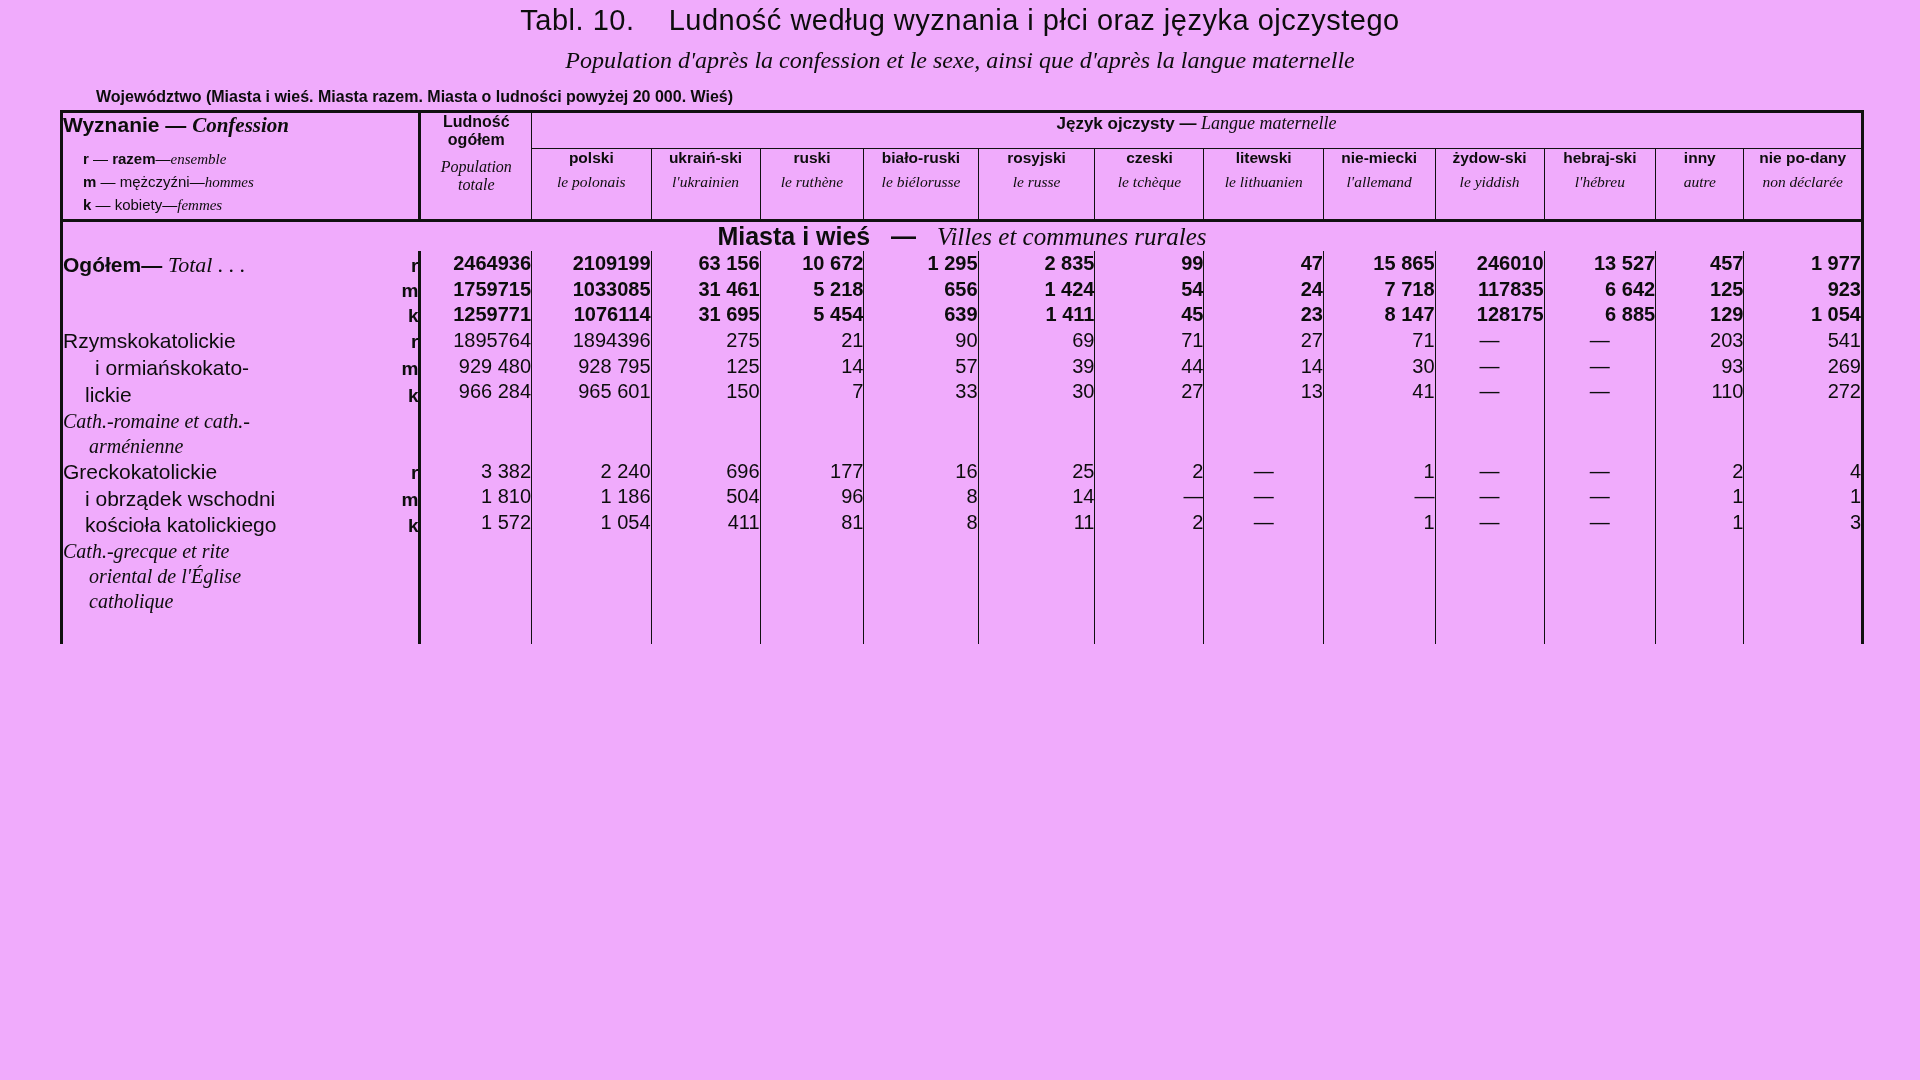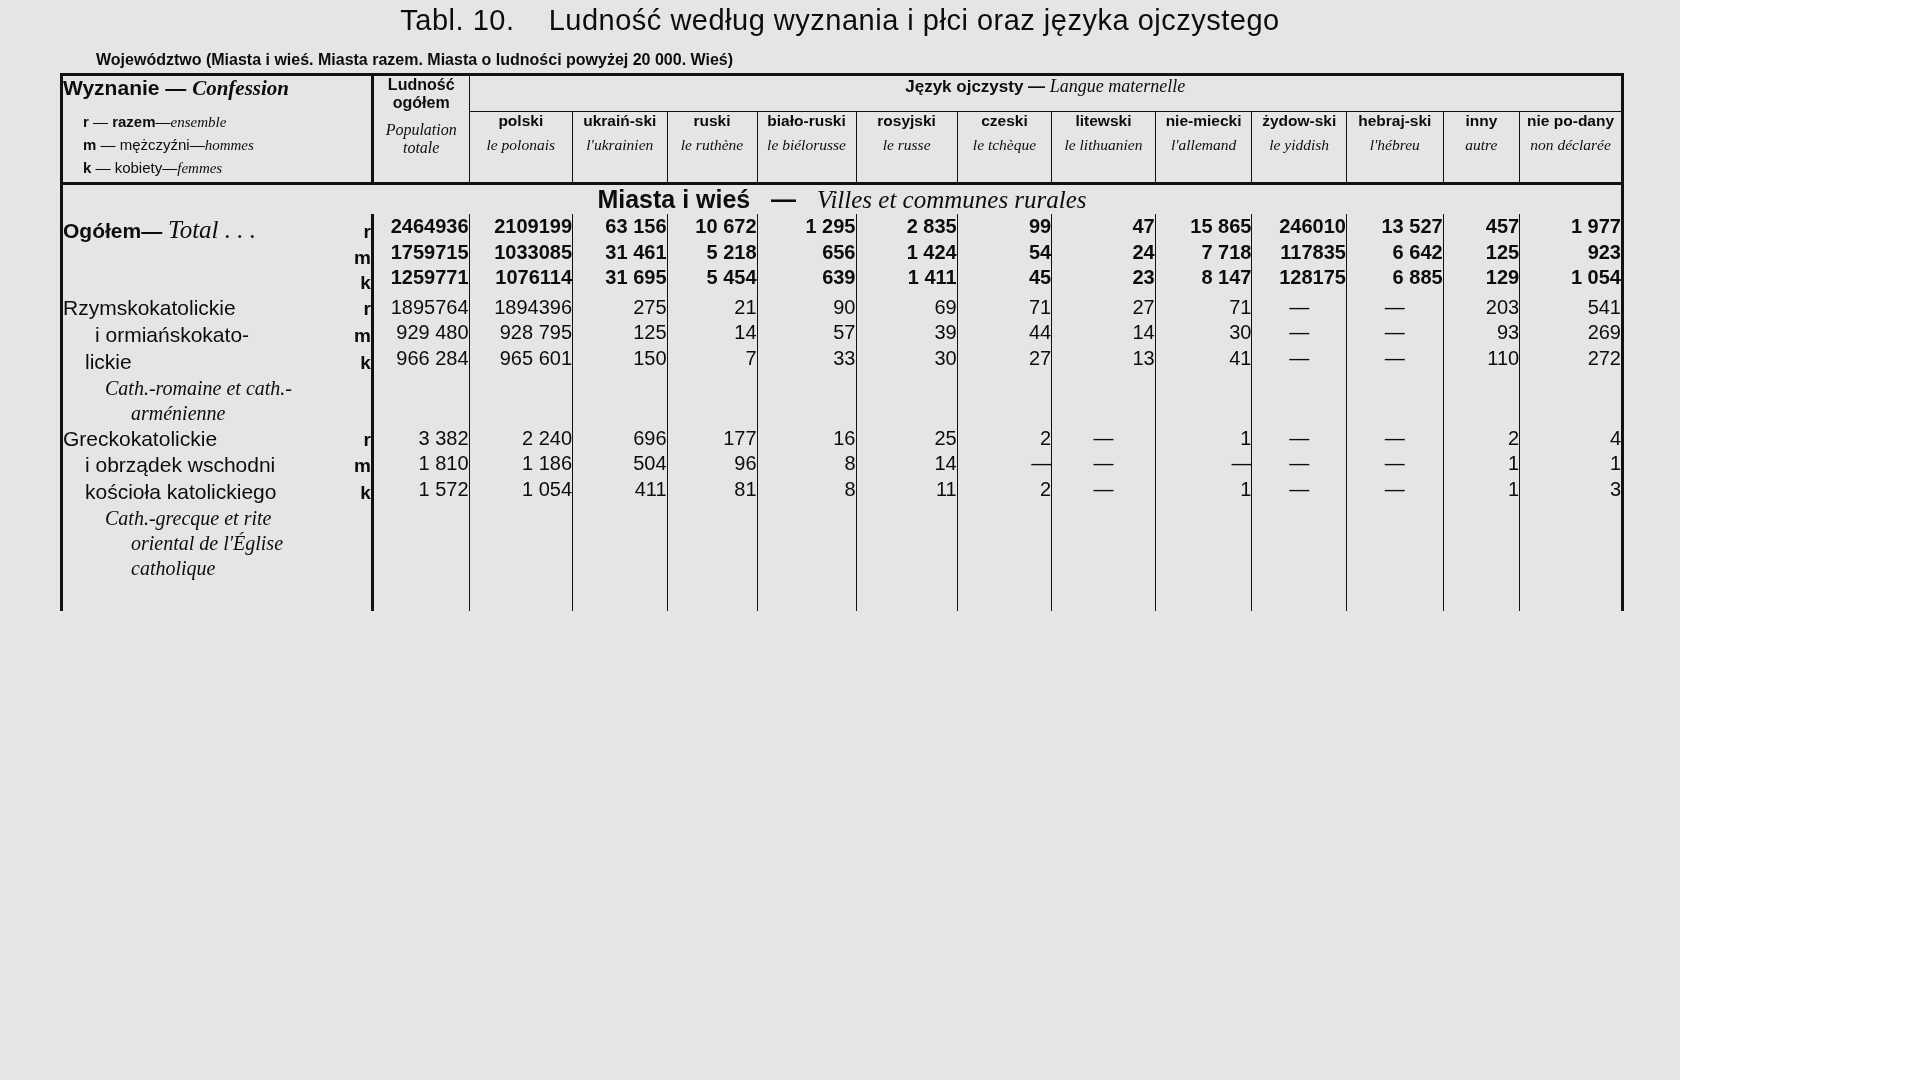--- a/index.html
+++ b/index.html
@@ -9,23 +9,23 @@
   }
   body {
     width: 1920px;
     height: 1080px;
     overflow: hidden;
     font-family: "Liberation Serif", serif;
     color: #0d0d0d;
   }
   .page {
     position: relative;
-    width: 1680px;
+    width: 1920px;
     height: 1080px;
-    background: #e5e5e5;
+    background: #f0abfc;
   }
 
   
   .title-main {
     text-align: center;
     font-size: 29px;
     letter-spacing: 0.5px;
     font-family: "Liberation Sans", sans-serif;
     padding-top: 4px;
     white-space: nowrap;
@@ -198,35 +198,35 @@
   .num.bold { font-weight: bold; }
   .pad-top-lg { padding-top: 26px; }
   .pad-top-md { padding-top: 22px; }
   .fr-under {
     font-family: "Liberation Serif", serif;
     font-style: italic;
     font-size: 20px;
     line-height: 1.25;
     padding-left: 0px;
     white-space: nowrap;
-    margin-left: 42px;
   }
   .fr-under .ind { padding-left: 26px; display: inline-block; }
 </style>
 </head>
 <body>
 
 <div class="page">
 
   <div class="title-main">
     <span class="tbl-no">Tabl. 10.</span>
     &nbsp;&nbsp;
     <span>Ludność według wyznania i płci oraz języka ojczystego</span>
   </div>
 
+  <div class="title-sub">Population d'après la confession et le sexe, ainsi que d'après la langue maternelle</div>
 
   <div class="title-note">Województwo (Miasta i wieś. Miasta razem. Miasta o ludności powyżej 20 000. Wieś)</div>
 
   <div class="tbl-wrap">
     <table class="main">
       <colgroup>
         <col style="width:275px">
         <col style="width:86px">
         <col style="width:92px">
         <col style="width:84px">
@@ -357,21 +357,21 @@
           <span>&nbsp;</span>
           <i>Villes et communes rurales</i>
         </td>
       </tr>
 
       <tr>
         <td class="vr-thick lbl">
           <div class="lbl-row">
             <span>
               <span class="big">Ogółem</span><span class="big">—</span>
-              <span class="ital" style="font-size:25px">Total  . . .</span>
+              <span class="ital" style="font-size:22px">Total  . . .</span>
             </span>
             <span class="key">r</span>
           </div>
           <div class="lbl-row">
                 <span></span>
                 <span class="key">m</span>
               </div>
           <div class="lbl-row">
                 <span></span>
                 <span class="key">k</span>

